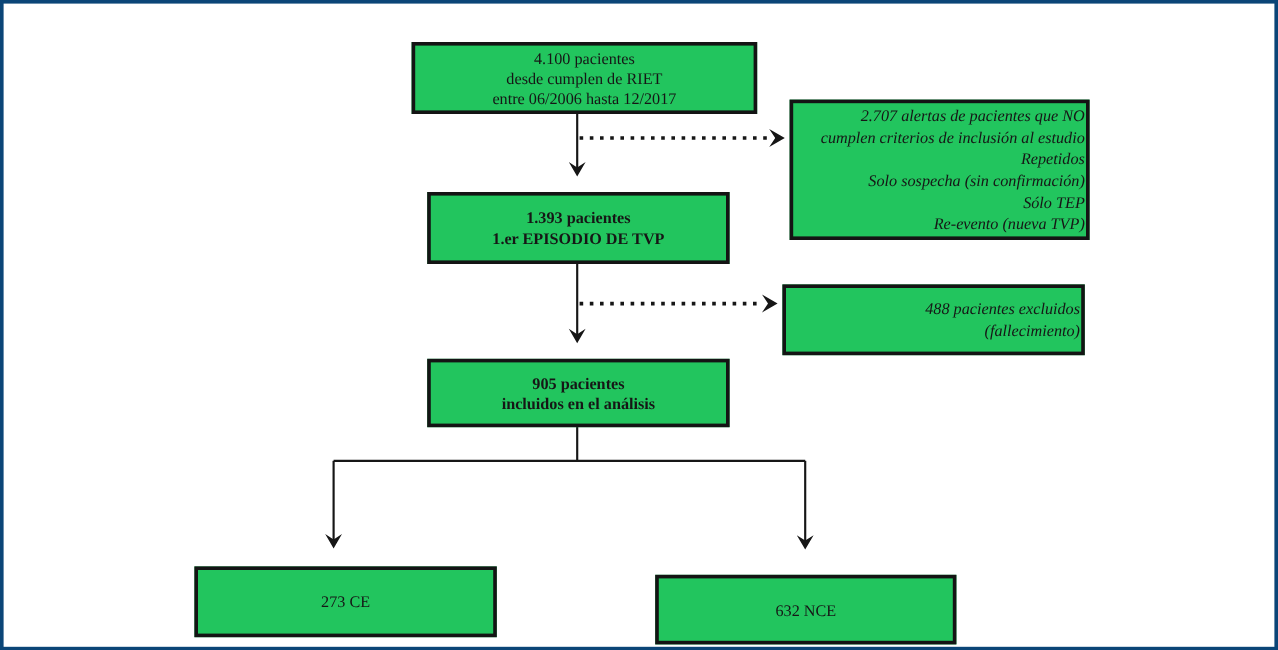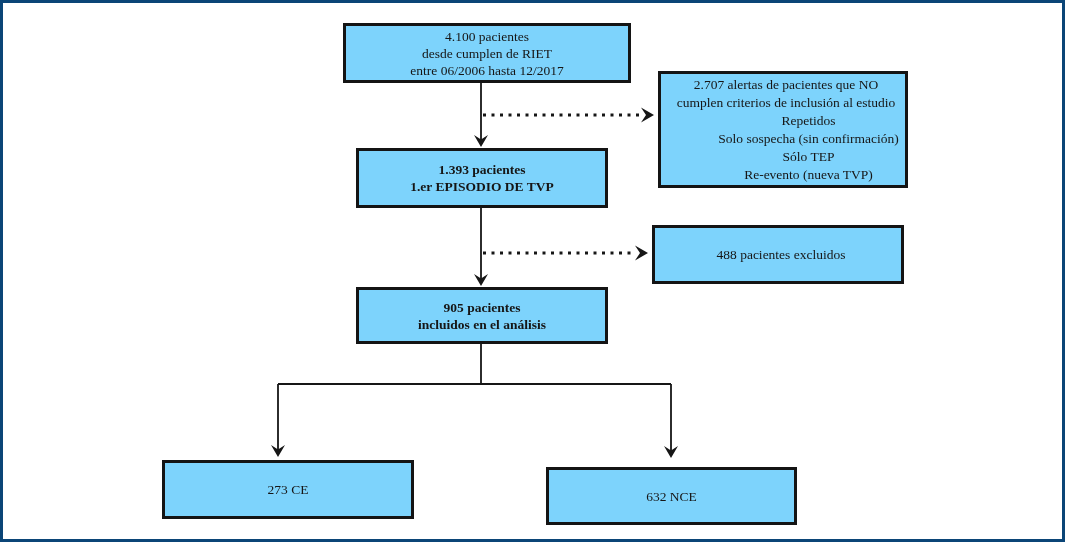--- a/index.html
+++ b/index.html
@@ -17,38 +17,40 @@
   .connectors {
     position: absolute;
     left: 0; top: 0;
     width: 1065px; height: 542px;
     pointer-events: none;
   }
   .box {
     position: absolute;
     box-sizing: border-box;
     border: 3px solid #141414;
-    background: #7dd3fc;
+    background: #22c55e;
     font-size: 13.5px;
     line-height: 17px;
+    margin-top: 12px;
   }
   .box.center {
     display: flex;
     flex-direction: column;
     justify-content: center;
     align-items: center;
     text-align: center;
   }
   .box.leftalign {
     display: flex;
     flex-direction: column;
     justify-content: center;
-    text-align: center;
+    text-align: right;
     padding: 4px 1px 4px 7px;
     line-height: 18px;
+    font-style: italic;
   }
   .box.bold { font-weight: bold; }
   .ln { white-space: nowrap; }
   .indent { margin-left: 45px; }
 
   #box-top      { left: 340px; top: 20px;  width: 288px; height: 60px; }
   #box-episode  { left: 353px; top: 145px; width: 252px; height: 60px; }
   #box-included { left: 353px; top: 284px; width: 252px; height: 57px; }
   #box-excl1    { left: 655px; top: 68px;  width: 250px; height: 117px; }
   #box-excl2    { left: 649px; top: 222px; width: 252px; height: 59px; }
@@ -97,20 +99,21 @@
     <div class="ln indent">Re-evento (nueva TVP)</div>
   </div>
 
   <div class="box center bold" id="box-episode">
     <div class="ln">1.393 pacientes</div>
     <div class="ln">1.er EPISODIO DE TVP</div>
   </div>
 
   <div class="box leftalign" id="box-excl2">
     <div class="ln">488 pacientes excluidos</div>
+    <div class="ln indent">(fallecimiento)</div>
   </div>
 
   <div class="box center bold" id="box-included">
     <div class="ln">905 pacientes</div>
     <div class="ln">incluidos en el análisis</div>
   </div>
 
   <div class="box center" id="box-ce">
     <div class="ln">273 CE</div>
   </div>

